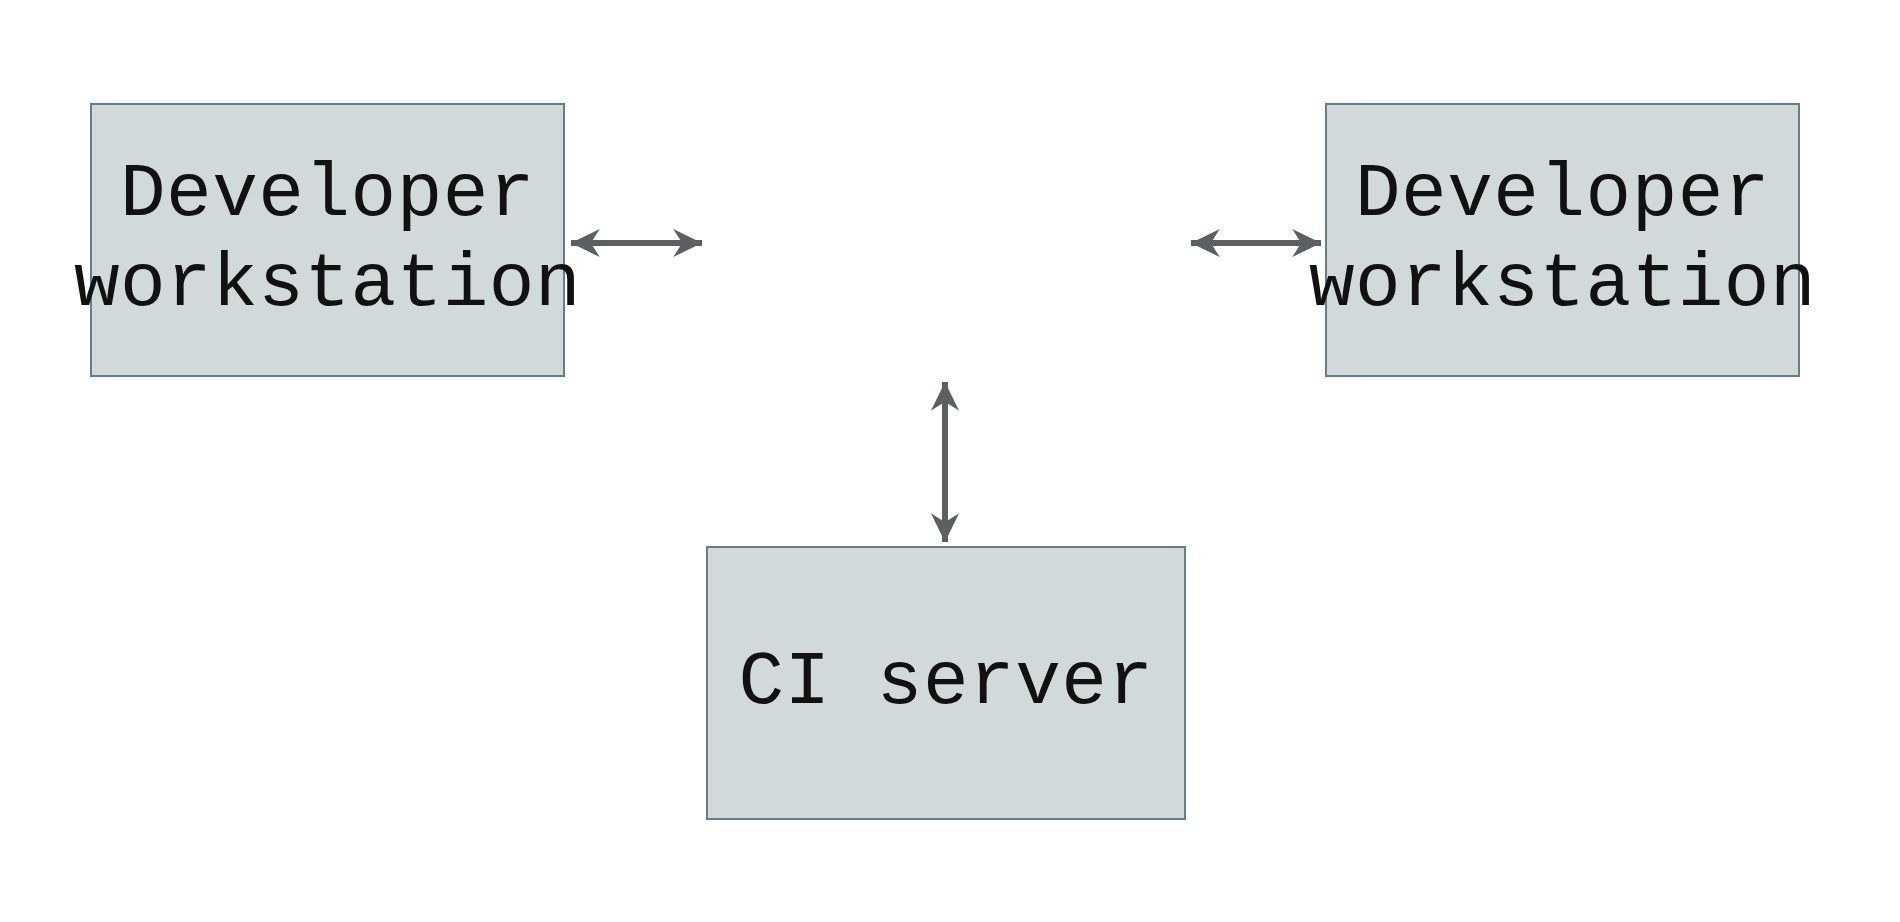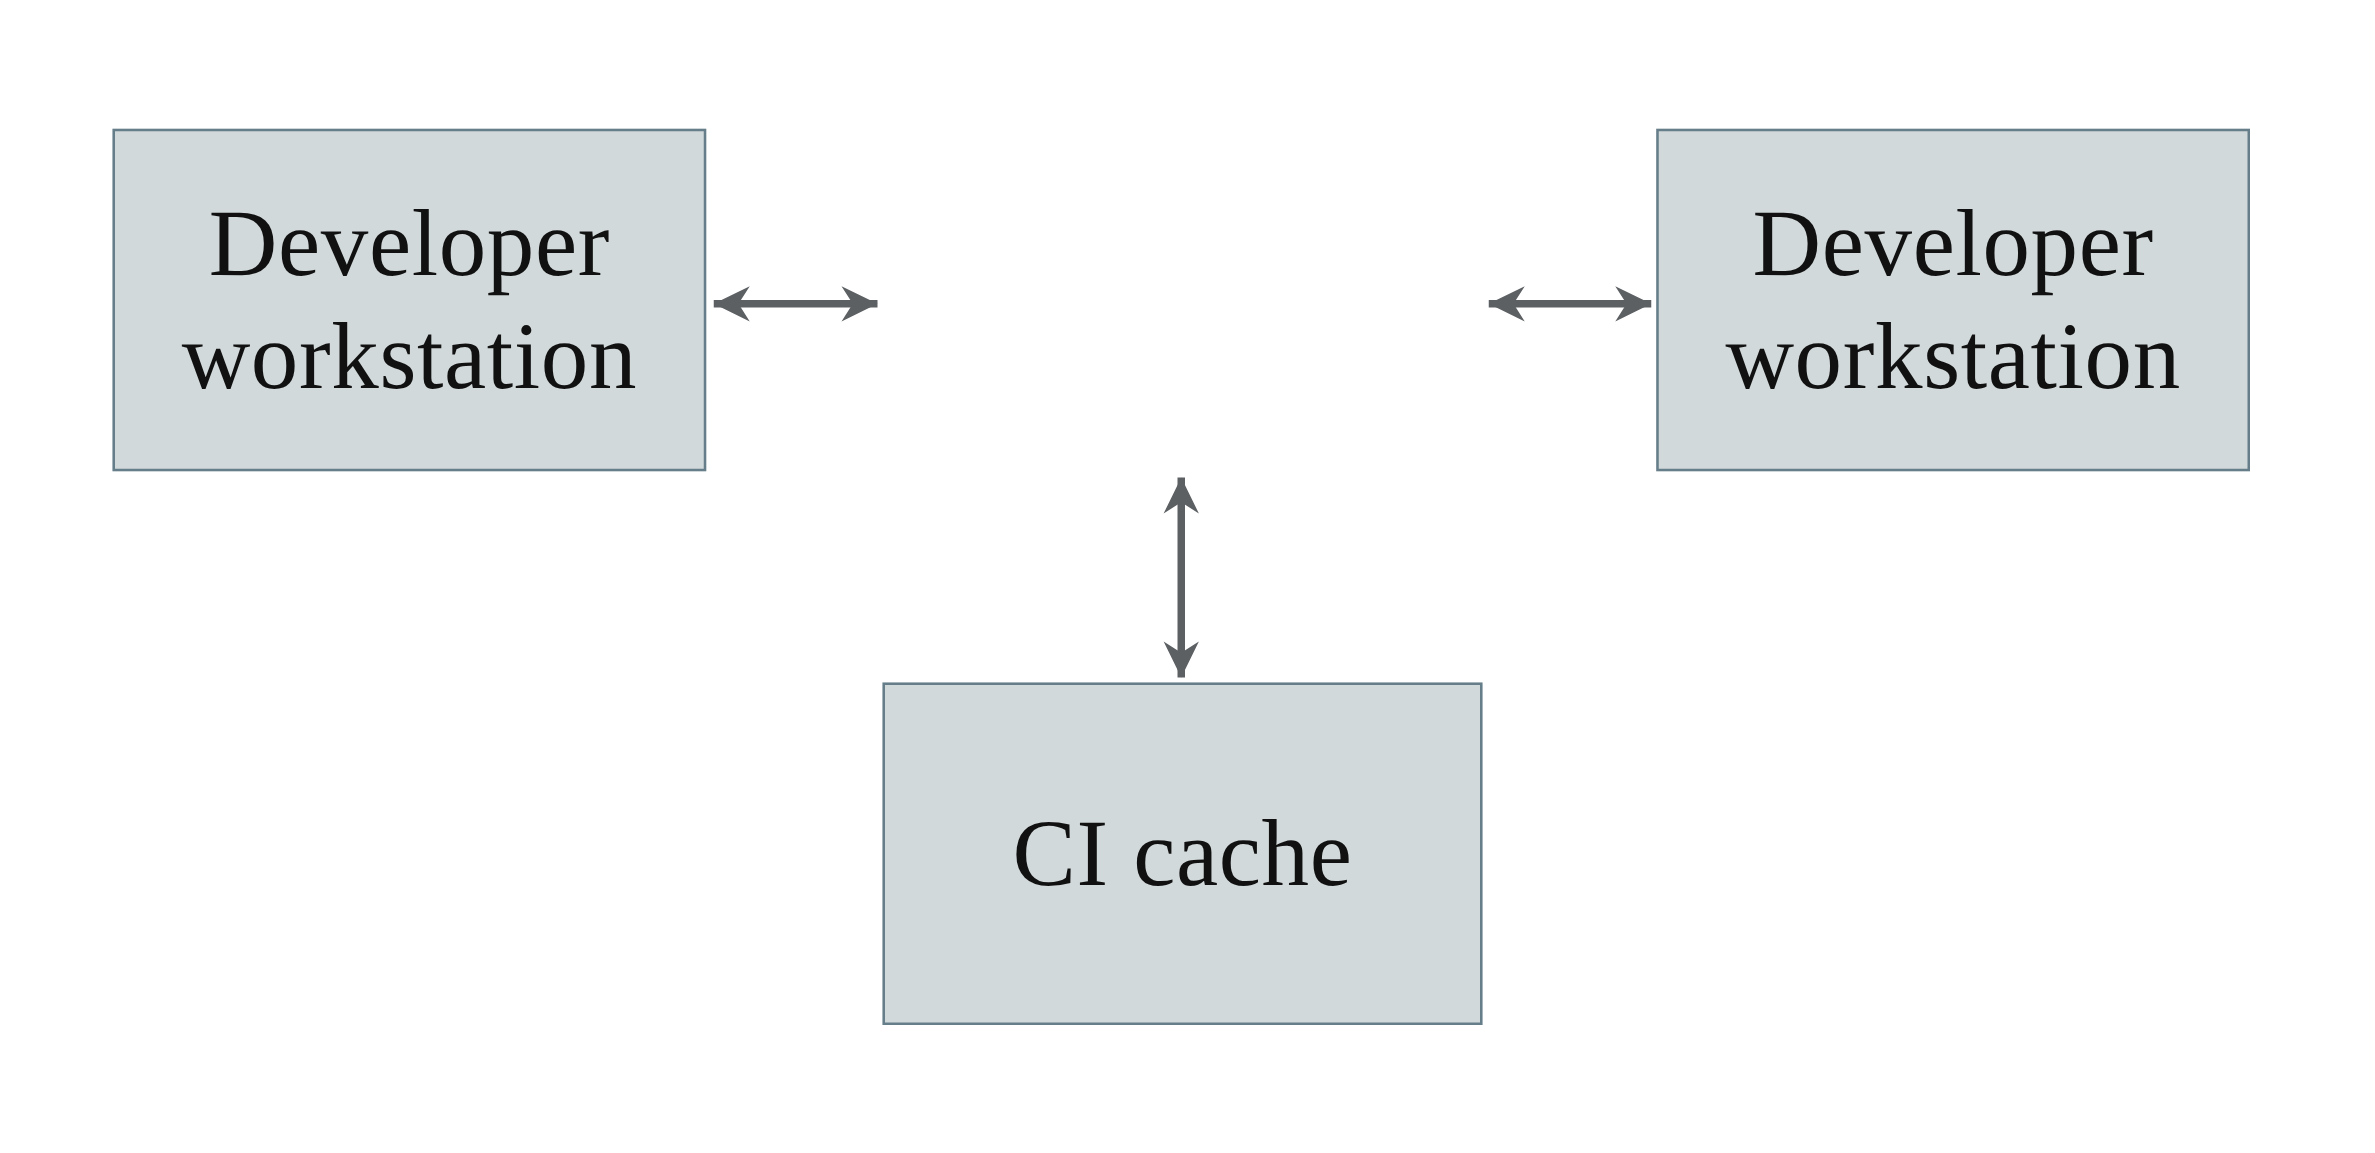--- a/index.html
+++ b/index.html
@@ -9,21 +9,21 @@
     --arrow: #5c6063;
     --text: #111111;
   }
   * { margin: 0; padding: 0; box-sizing: border-box; }
   html, body { background: var(--background); }
   .canvas {
     position: relative;
     width: 1900px;
     height: 922px;
     background: var(--background);
-    font-family: Liberation Serif, serif;
+    font-family: Liberation Mono, monospace;
     overflow: hidden;
   }
   .edges {
     position: absolute;
     left: 0; top: 0;
     width: 1900px; height: 922px;
   }
   .edge {
     stroke: var(--arrow);
     stroke-width: 6;
@@ -72,16 +72,16 @@
 workstation</span>
   </div>
 
 
   <div class="node node-right">
     <span class="node-label">Developer
 workstation</span>
   </div>
 
   <div class="node node-bottom">
-    <span class="node-label">CI cache</span>
+    <span class="node-label">CI server</span>
   </div>
 
 </div>
 
 </body></html>

